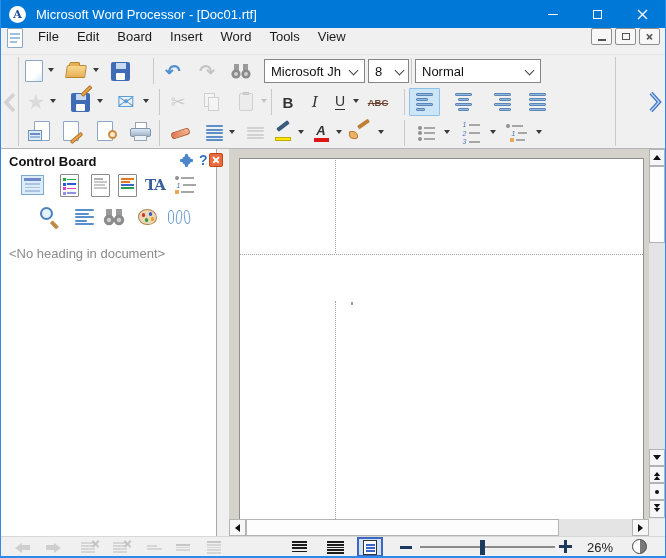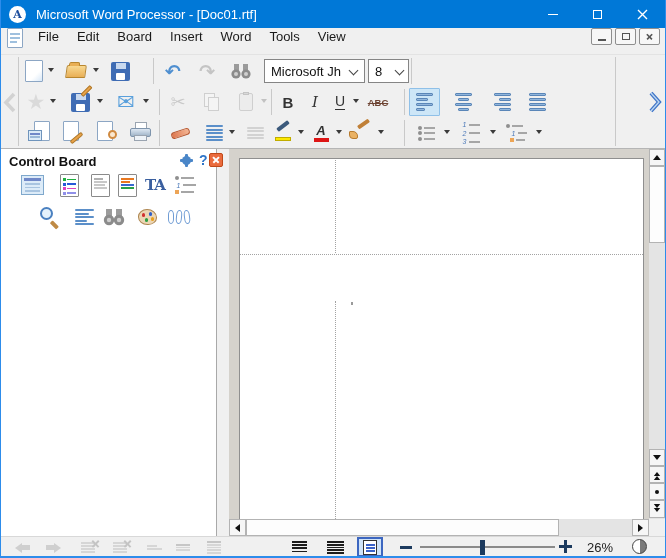--- a/index.html
+++ b/index.html
@@ -230,20 +230,24 @@
   </div>
   <div class="combo" style="left:263px;top:59px;width:101px">
     <span>Microsoft Jh</span>
     <i class="chev"></i>
   </div>
   <div class="combo" style="left:367px;top:59px;width:41px;padding-right:16px">
     <span>8</span>
     <i class="chev" style="right:5px"></i>
   </div>
   <div class="sepv" style="left:410px;top:58px;height:26px"></div>
+  <div class="combo" style="left:414px;top:59px;width:126px">
+    <span>Normal</span>
+    <i class="chev"></i>
+  </div>
 
   <div class="chevron" style="left:2px;top:92px">
     <svg width="14" height="21">
         <path d="M11 2 L3 10.5 L11 19" fill="none" stroke="#d2d2d2" stroke-width="3.6"></path>
       </svg>
   </div>
   <div class="tbtn" style="left:22px;top:89px;width:26px">
     <span class="gl" style="color:#dadada;font-size:21px">★</span>
   </div>
   <i class="da" style="left:49px;top:99px"></i>
@@ -573,20 +577,21 @@
         </span>
     </div>
     <div class="cbtn" style="left:163px;top:53px">
       <span class="clips">
           <i></i>
           <i></i>
           <i></i>
         </span>
     </div>
 
+    <div class="cb-empty">&lt;No heading in document&gt;</div>
   </div>
 
   <div class="doccanvas">
     <div class="docpage"></div>
     <div class="dot-v" style="left:106px;top:11px;height:93px"></div>
     <div class="dot-h" style="left:11px;top:105px;width:403px"></div>
     <div class="dot-v" style="left:106px;top:152px;height:218px"></div>
     <div class="caret" style="left:122px;top:153px"></div>
   </div>
 

